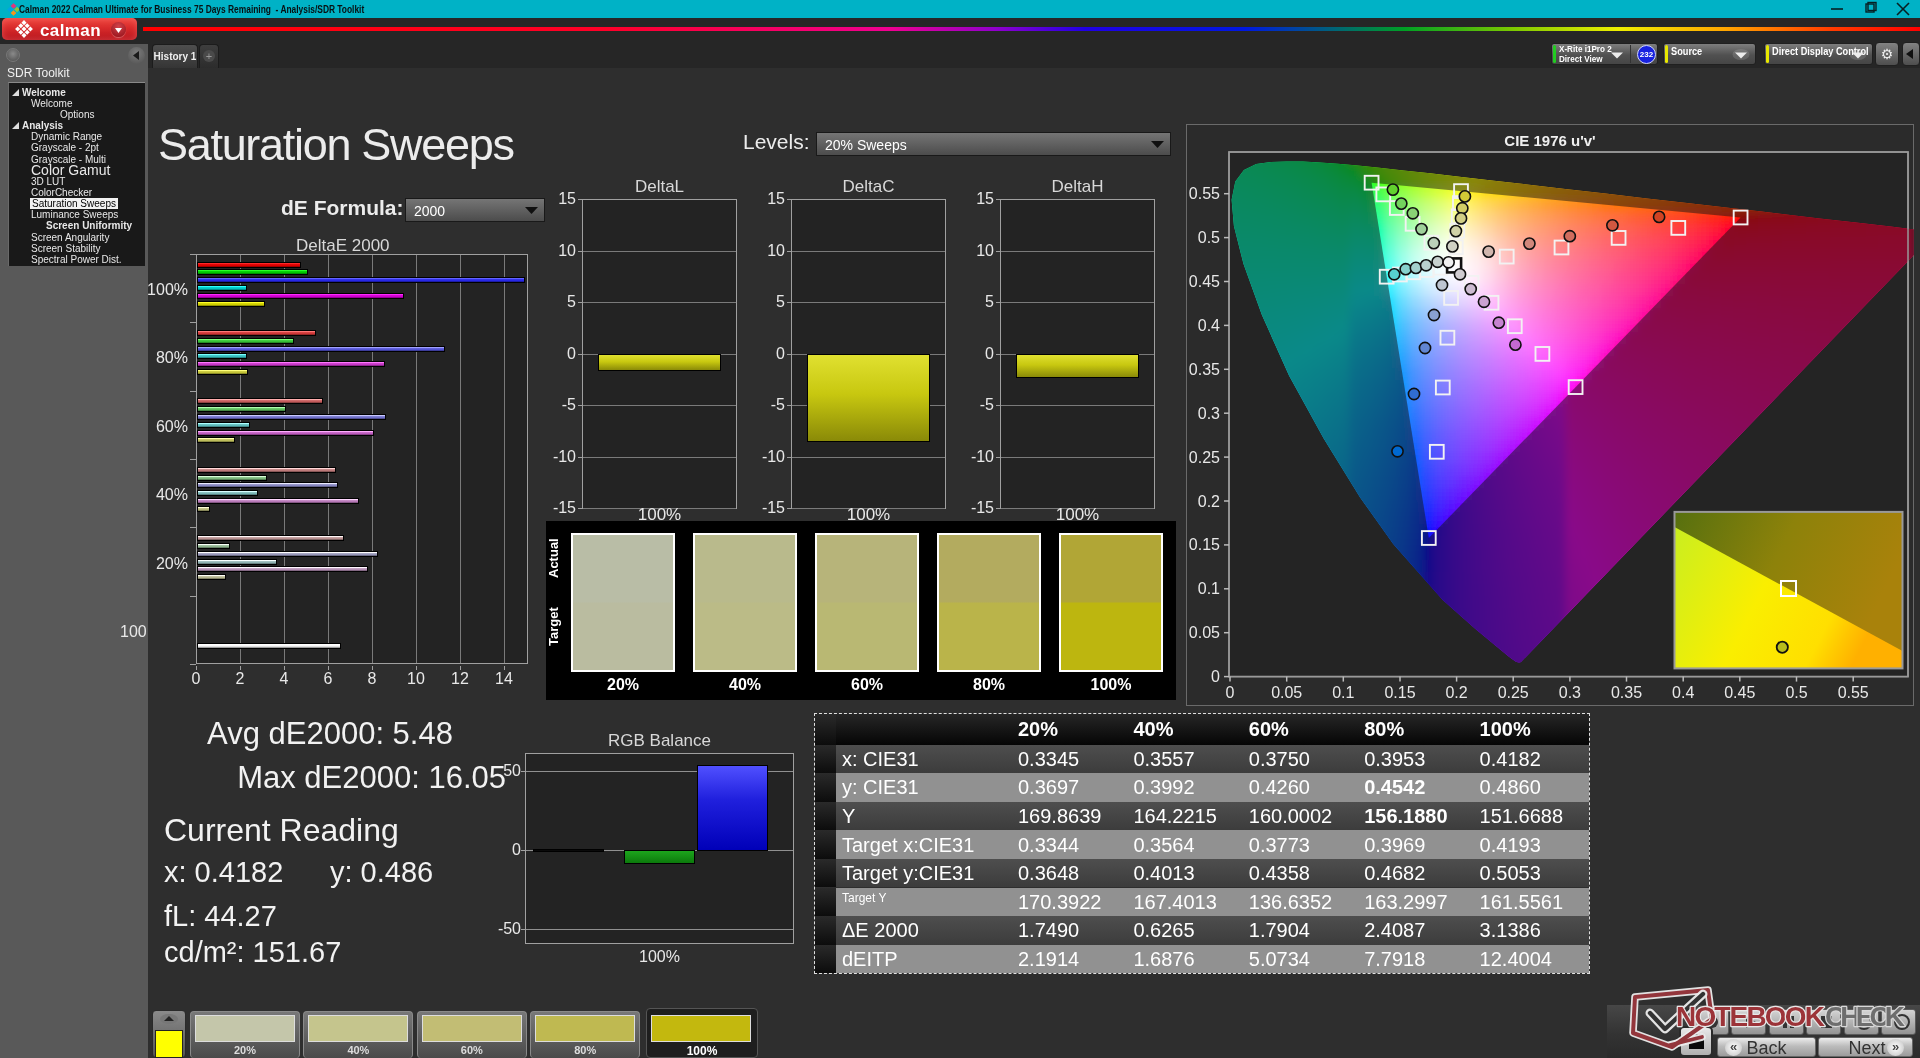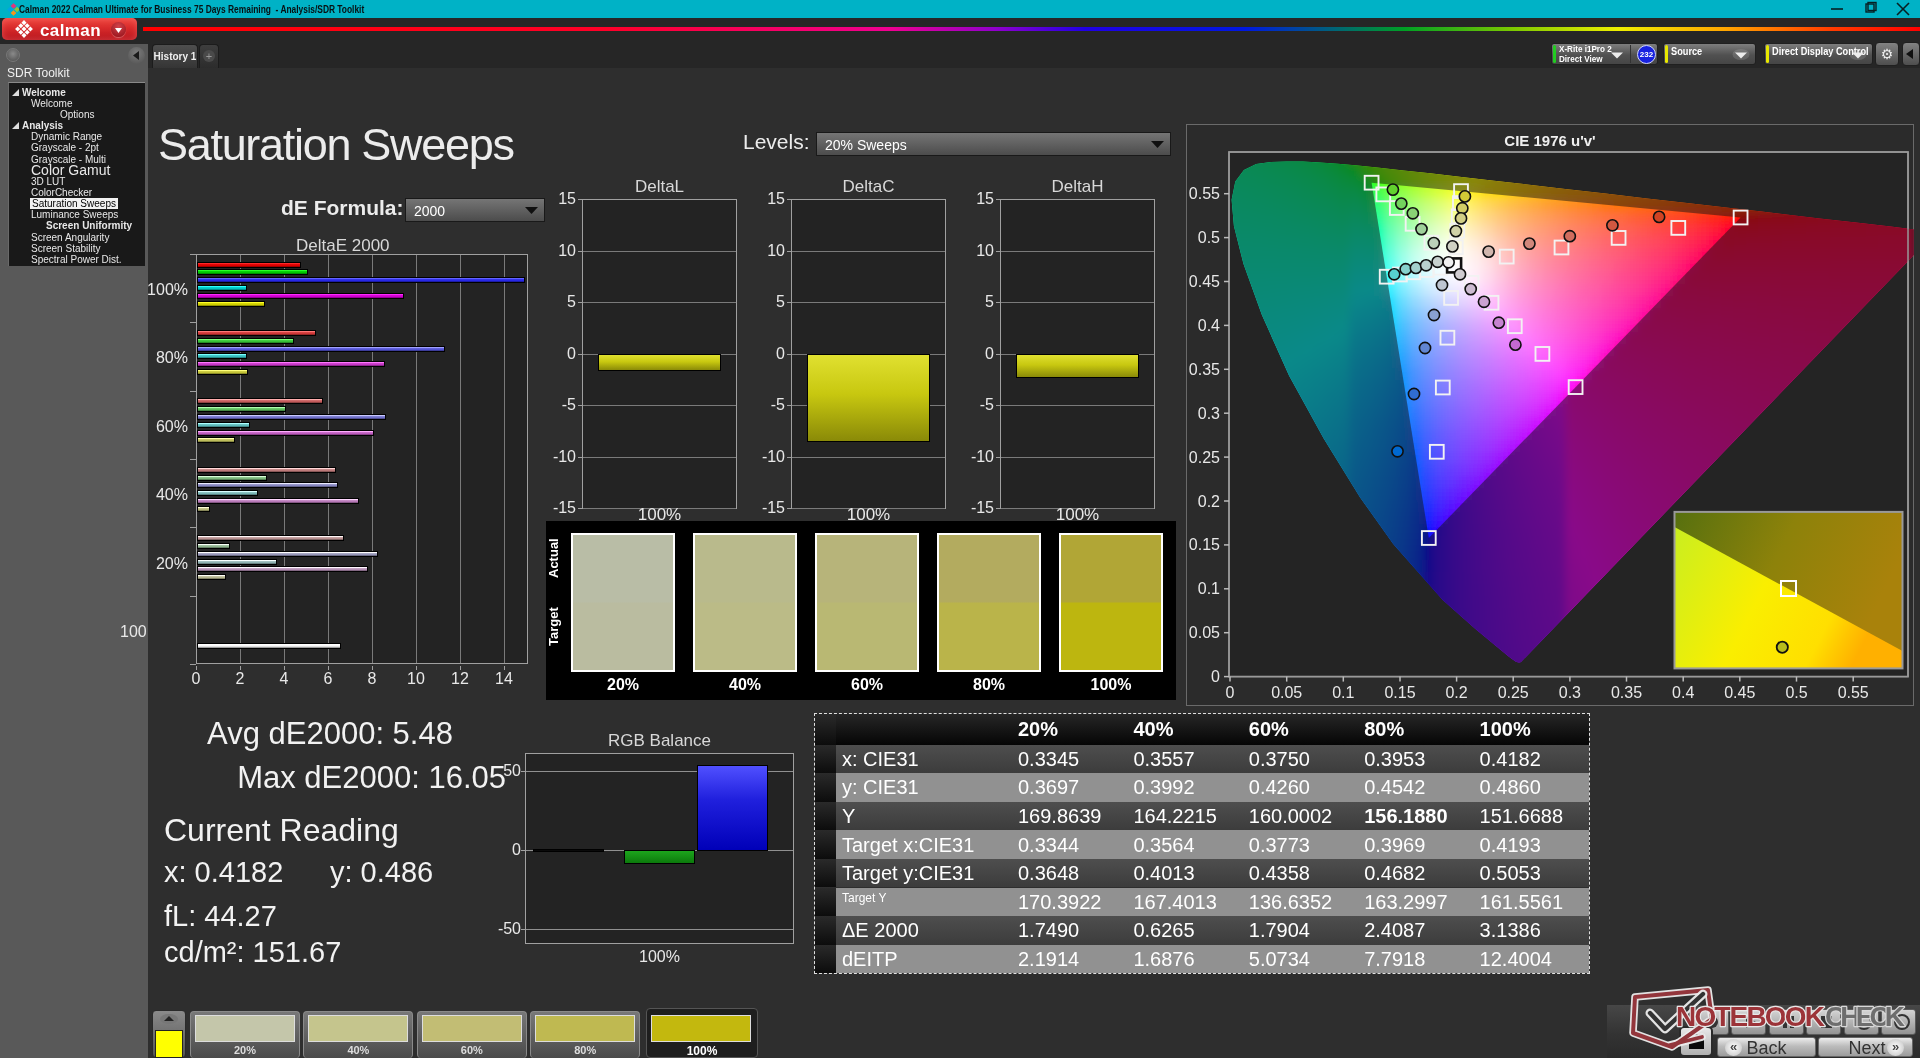--- a/index.html
+++ b/index.html
@@ -2007,21 +2007,21 @@
 <div class="abs" style="left:1133.4px;top:747.8px;font-size:20px;color:#fff;font-weight:normal">0.3557</div>
 <div class="abs" style="left:1248.8px;top:747.8px;font-size:20px;color:#fff;font-weight:normal">0.3750</div>
 <div class="abs" style="left:1364.2px;top:747.8px;font-size:20px;color:#fff;font-weight:normal">0.3953</div>
 <div class="abs" style="left:1479.6px;top:747.8px;font-size:20px;color:#fff;font-weight:normal">0.4182</div>
 <div class="abs" style="left:815px;top:773.1px;width:774px;height:28.6px;background:#919191"></div>
 <div class="abs" style="left:815px;top:773.1px;width:21px;height:28.6px;background:linear-gradient(#2a2a2a,#0c0c0c)"></div>
 <div class="abs" style="left:842px;top:776.4px;font-size:20px;color:#fff;font-weight:normal">y: CIE31</div>
 <div class="abs" style="left:1018.0px;top:776.4px;font-size:20px;color:#fff;font-weight:normal">0.3697</div>
 <div class="abs" style="left:1133.4px;top:776.4px;font-size:20px;color:#fff;font-weight:normal">0.3992</div>
 <div class="abs" style="left:1248.8px;top:776.4px;font-size:20px;color:#fff;font-weight:normal">0.4260</div>
-<div class="abs" style="left:1364.2px;top:776.4px;font-size:20px;color:#fff;font-weight:normal">0.4542</div>
+<div class="abs" style="left:1364.2px;top:776.4px;font-size:20px;color:#fff;font-weight:bold">0.4542</div>
 <div class="abs" style="left:1479.6px;top:776.4px;font-size:20px;color:#fff;font-weight:normal">0.4860</div>
 <div class="abs" style="left:815px;top:801.7px;width:774px;height:28.6px;background:linear-gradient(#4e4e4e,#3c3c3c)"></div>
 <div class="abs" style="left:815px;top:801.7px;width:21px;height:28.6px;background:linear-gradient(#2a2a2a,#0c0c0c)"></div>
 <div class="abs" style="left:842px;top:805.0px;font-size:20px;color:#fff;font-weight:normal">Y</div>
 <div class="abs" style="left:1018.0px;top:805.0px;font-size:20px;color:#fff;font-weight:normal">169.8639</div>
 <div class="abs" style="left:1133.4px;top:805.0px;font-size:20px;color:#fff;font-weight:normal">164.2215</div>
 <div class="abs" style="left:1248.8px;top:805.0px;font-size:20px;color:#fff;font-weight:normal">160.0002</div>
 <div class="abs" style="left:1364.2px;top:805.0px;font-size:20px;color:#fff;font-weight:bold">156.1880</div>
 <div class="abs" style="left:1479.6px;top:805.0px;font-size:20px;color:#fff;font-weight:normal">151.6688</div>
 <div class="abs" style="left:815px;top:830.3px;width:774px;height:28.6px;background:#919191"></div>

